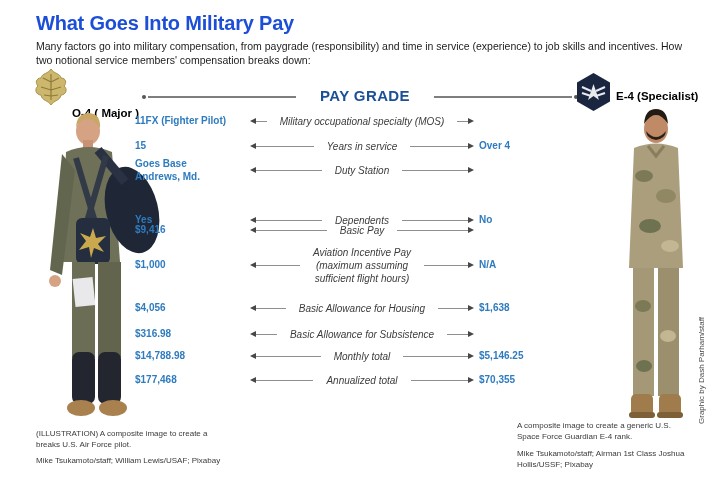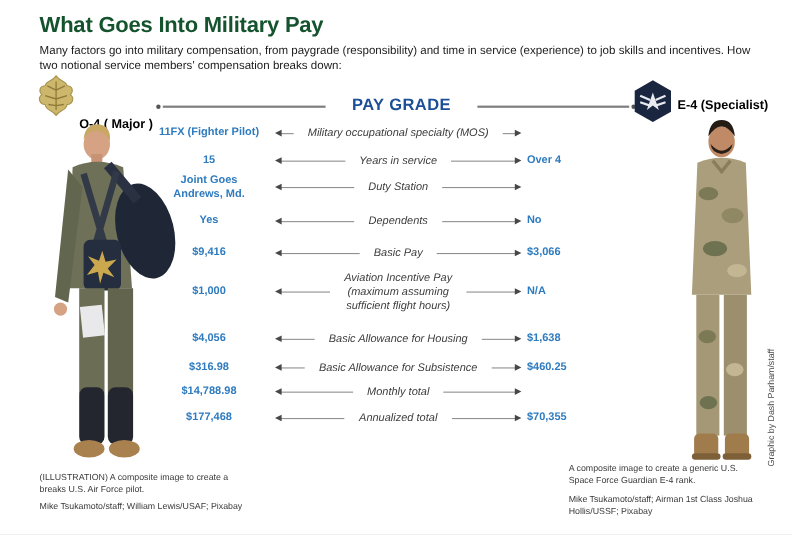--- a/index.html
+++ b/index.html
@@ -4,21 +4,21 @@
 <style>
   html,body{margin:0;padding:0;background:#fff;}
   body{
     width:720px;height:486px;position:relative;overflow:hidden;
     font-family:"Liberation Sans","DejaVu Sans",sans-serif;
     color:#222;outline:1px solid #d8d8d8;
   }
   .pre{white-space:pre-line;}
   
   .title{position:absolute;left:36px;top:12px;font-size:20px;font-weight:800;
-         letter-spacing:-0.2px;color:#14532d;margin:0;}
+         letter-spacing:-0.2px;color:#1d4ed8;margin:0;}
   .subtitle{position:absolute;left:36px;top:40px;width:665px;font-size:10.5px;
             line-height:1.3;color:#1c1c1c;margin:0;}
   
   .pg-rank{position:absolute;font-size:11.5px;font-weight:bold;color:#000;}
   .pg-rank.left{left:72px;top:107px;}
   .pg-rank.right{left:616px;top:90px;}
   .pg-title{position:absolute;left:298px;top:87px;width:134px;text-align:center;
             font-size:15px;font-weight:800;letter-spacing:.4px;color:#1b4f97;}
   .pg-line{position:absolute;top:96px;height:1.5px;background:#7e7e7e;}
   .pg-line.l1{left:148px;width:148px;}
@@ -28,21 +28,21 @@
   .pg-line.l2::after{content:"";position:absolute;right:-6px;top:-1.5px;width:4px;height:4px;
                      border-radius:50%;background:#555;}
   .insignia{position:absolute;}
   .insignia.oak{left:33px;top:68px;}
   .insignia.hex{left:575px;top:72px;}
   
   .comp-row{position:absolute;left:135px;width:482px;display:grid;
             grid-template-columns:110px minmax(12px,1fr) max-content minmax(12px,1fr) 138px;
             align-items:center;}
   .cval{font-size:10px;font-weight:bold;color:#2e7bbf;line-height:1.25;}
-  .cval.left{text-align:center;}
+  .cval.left{text-align:left;}
   .cval.right{text-align:left;}
   .clabel{font-size:10px;color:#3c3c3c;text-align:center;line-height:1.3;padding:0 3px;font-style:italic;}
   .arrow{height:1px;background:#8f8f8f;position:relative;margin:0 10px;min-width:12px;}
   .arrow.to-left::before{content:"";position:absolute;left:-5px;top:-3px;width:0;height:0;
       border-top:3.5px solid transparent;border-bottom:3.5px solid transparent;
       border-right:6px solid #474747;}
   .arrow.to-right::after{content:"";position:absolute;right:-5px;top:-3px;width:0;height:0;
       border-top:3.5px solid transparent;border-bottom:3.5px solid transparent;
       border-left:6px solid #474747;}
   
@@ -137,39 +137,38 @@
   <div class="arrow to-right"></div>
 </div>
 <div class="comp-row" style="top:140px">
   <div class="cval left pre">15</div>
   <div class="arrow to-left"></div>
   <div class="clabel pre">Years in service</div>
   <div class="arrow to-right"></div>
   <div class="cval right pre">Over 4</div>
 </div>
 <div class="comp-row" style="top:158px">
-  <div class="cval left pre">Joint Goes
+  <div class="cval left pre">Goes Base
 Andrews, Md.</div>
   <div class="arrow to-left"></div>
   <div class="clabel pre">Duty Station</div>
   <div class="arrow to-right"></div>
 </div>
-<div class="comp-row" style="top:195px">
+<div class="comp-row" style="top:214px">
   <div class="cval left pre">Yes</div>
   <div class="arrow to-left"></div>
   <div class="clabel pre">Dependents</div>
   <div class="arrow to-right"></div>
   <div class="cval right pre">No</div>
 </div>
 <div class="comp-row" style="top:224px">
   <div class="cval left pre">$9,416</div>
   <div class="arrow to-left"></div>
   <div class="clabel pre">Basic Pay</div>
   <div class="arrow to-right"></div>
-  <div class="cval right pre">$3,066</div>
 </div>
 <div class="comp-row" style="top:246px">
   <div class="cval left pre">$1,000</div>
   <div class="arrow to-left"></div>
   <div class="clabel pre">Aviation Incentive Pay
 (maximum assuming
 sufficient flight hours)</div>
   <div class="arrow to-right"></div>
   <div class="cval right pre">N/A</div>
 </div>
@@ -178,27 +177,27 @@
   <div class="arrow to-left"></div>
   <div class="clabel pre">Basic Allowance for Housing</div>
   <div class="arrow to-right"></div>
   <div class="cval right pre">$1,638</div>
 </div>
 <div class="comp-row" style="top:328px">
   <div class="cval left pre">$316.98</div>
   <div class="arrow to-left"></div>
   <div class="clabel pre">Basic Allowance for Subsistence</div>
   <div class="arrow to-right"></div>
-  <div class="cval right pre">$460.25</div>
 </div>
 <div class="comp-row" style="top:350px">
   <div class="cval left pre">$14,788.98</div>
   <div class="arrow to-left"></div>
   <div class="clabel pre">Monthly total</div>
   <div class="arrow to-right"></div>
+  <div class="cval right pre">$5,146.25</div>
 </div>
 <div class="comp-row" style="top:374px">
   <div class="cval left pre">$177,468</div>
   <div class="arrow to-left"></div>
   <div class="clabel pre">Annualized total</div>
   <div class="arrow to-right"></div>
   <div class="cval right pre">$70,355</div>
 </div>
 
 <p class="caption cap-l1 pre">(ILLUSTRATION) A composite image to create a

